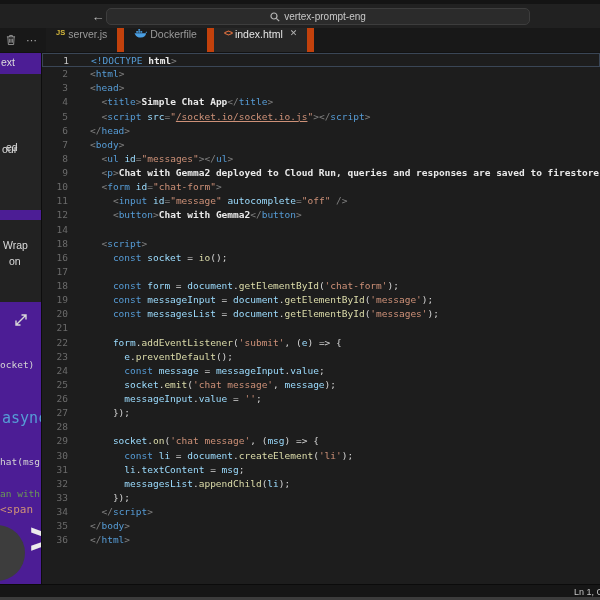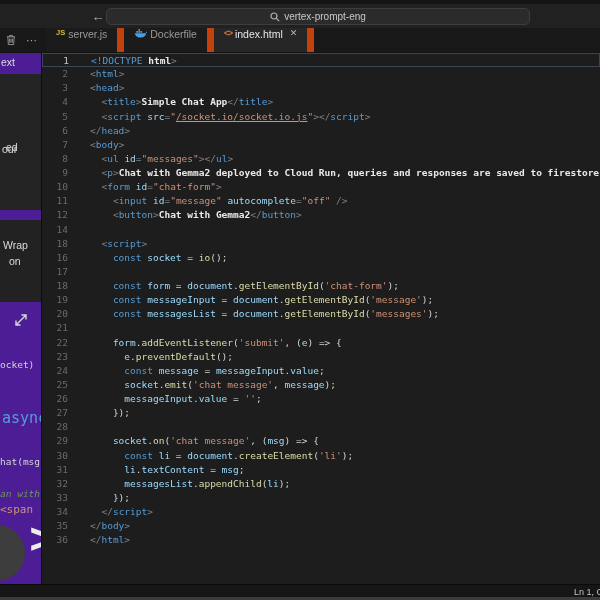--- a/index.html
+++ b/index.html
@@ -47,21 +47,21 @@
   .left-strip {
     position:absolute; top:53px; left:0; bottom:16px; width:42px;
     background:#4c1d95; border-right:1px solid #0d0d0d; overflow:hidden;
   }
   .strip-panel-a { position:absolute; left:0; top:21px; width:41px; height:136px; background:#242424; }
   .strip-panel-b { position:absolute; left:0; top:167px; width:41px; height:82px; background:#222222; }
   .frag { position:absolute; white-space:nowrap; }
   .frag-ui { color:#dcdcdc; font-size:10.5px; font-family:"Liberation Sans", sans-serif; }
   .frag-mono { color:#d4d4d4; font-size:9.5px; font-family:"DejaVu Sans Mono", monospace; }
   .frag-kw { color:#569cd6; font-size:15px; font-family:"DejaVu Sans Mono", monospace; }
-  .frag-comment { color:#6a9955; font-style:italic; font-size:9.5px; font-family:"DejaVu Sans Mono", monospace; }
+  .frag-comment { color:#6a9955; font-size:9.5px; font-family:"DejaVu Sans Mono", monospace; }
   .frag-tag { color:#ce9178; font-size:11px; font-family:"DejaVu Sans Mono", monospace; }
   .frag-arrow { color:#ececec; font-size:40px; font-weight:900; font-family:"DejaVu Sans", sans-serif; line-height:40px; }
   .strip-circle {
     position:absolute; left:-31px; top:472px; width:56px; height:56px;
     border-radius:50%; background:#3d3d3d;
   }
   .strip-expand { position:absolute; left:13px; top:259px; }
   
   .editor {
     position:absolute; top:53px; left:42px; right:0; bottom:16px;

